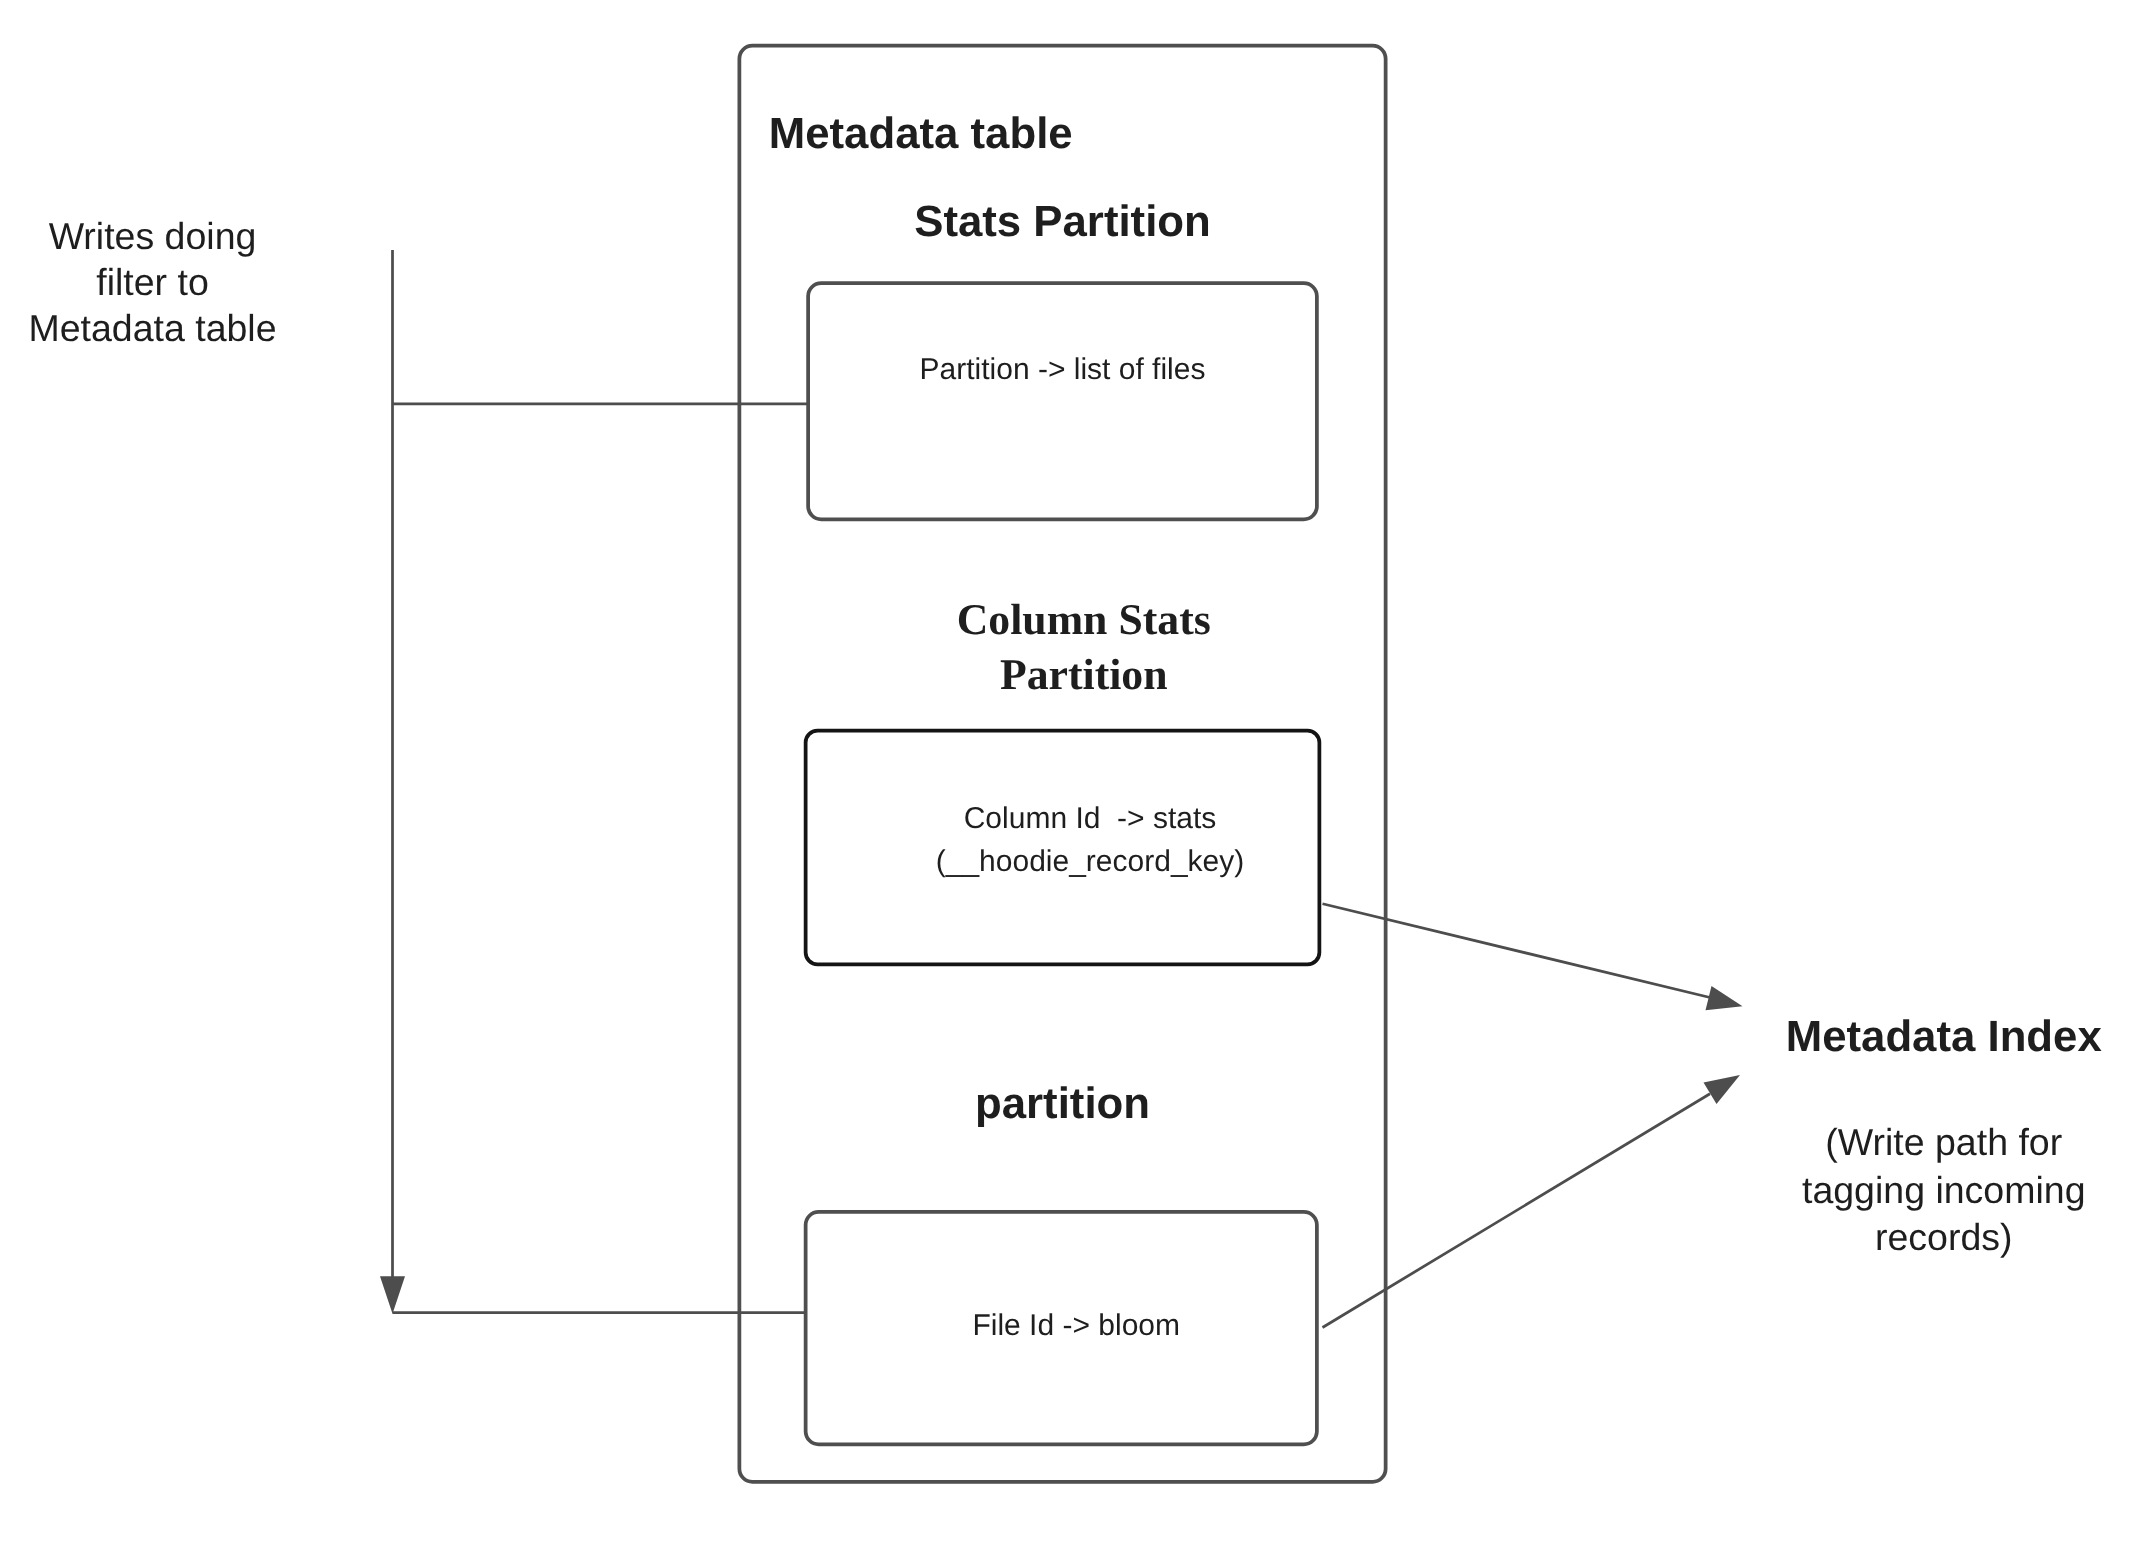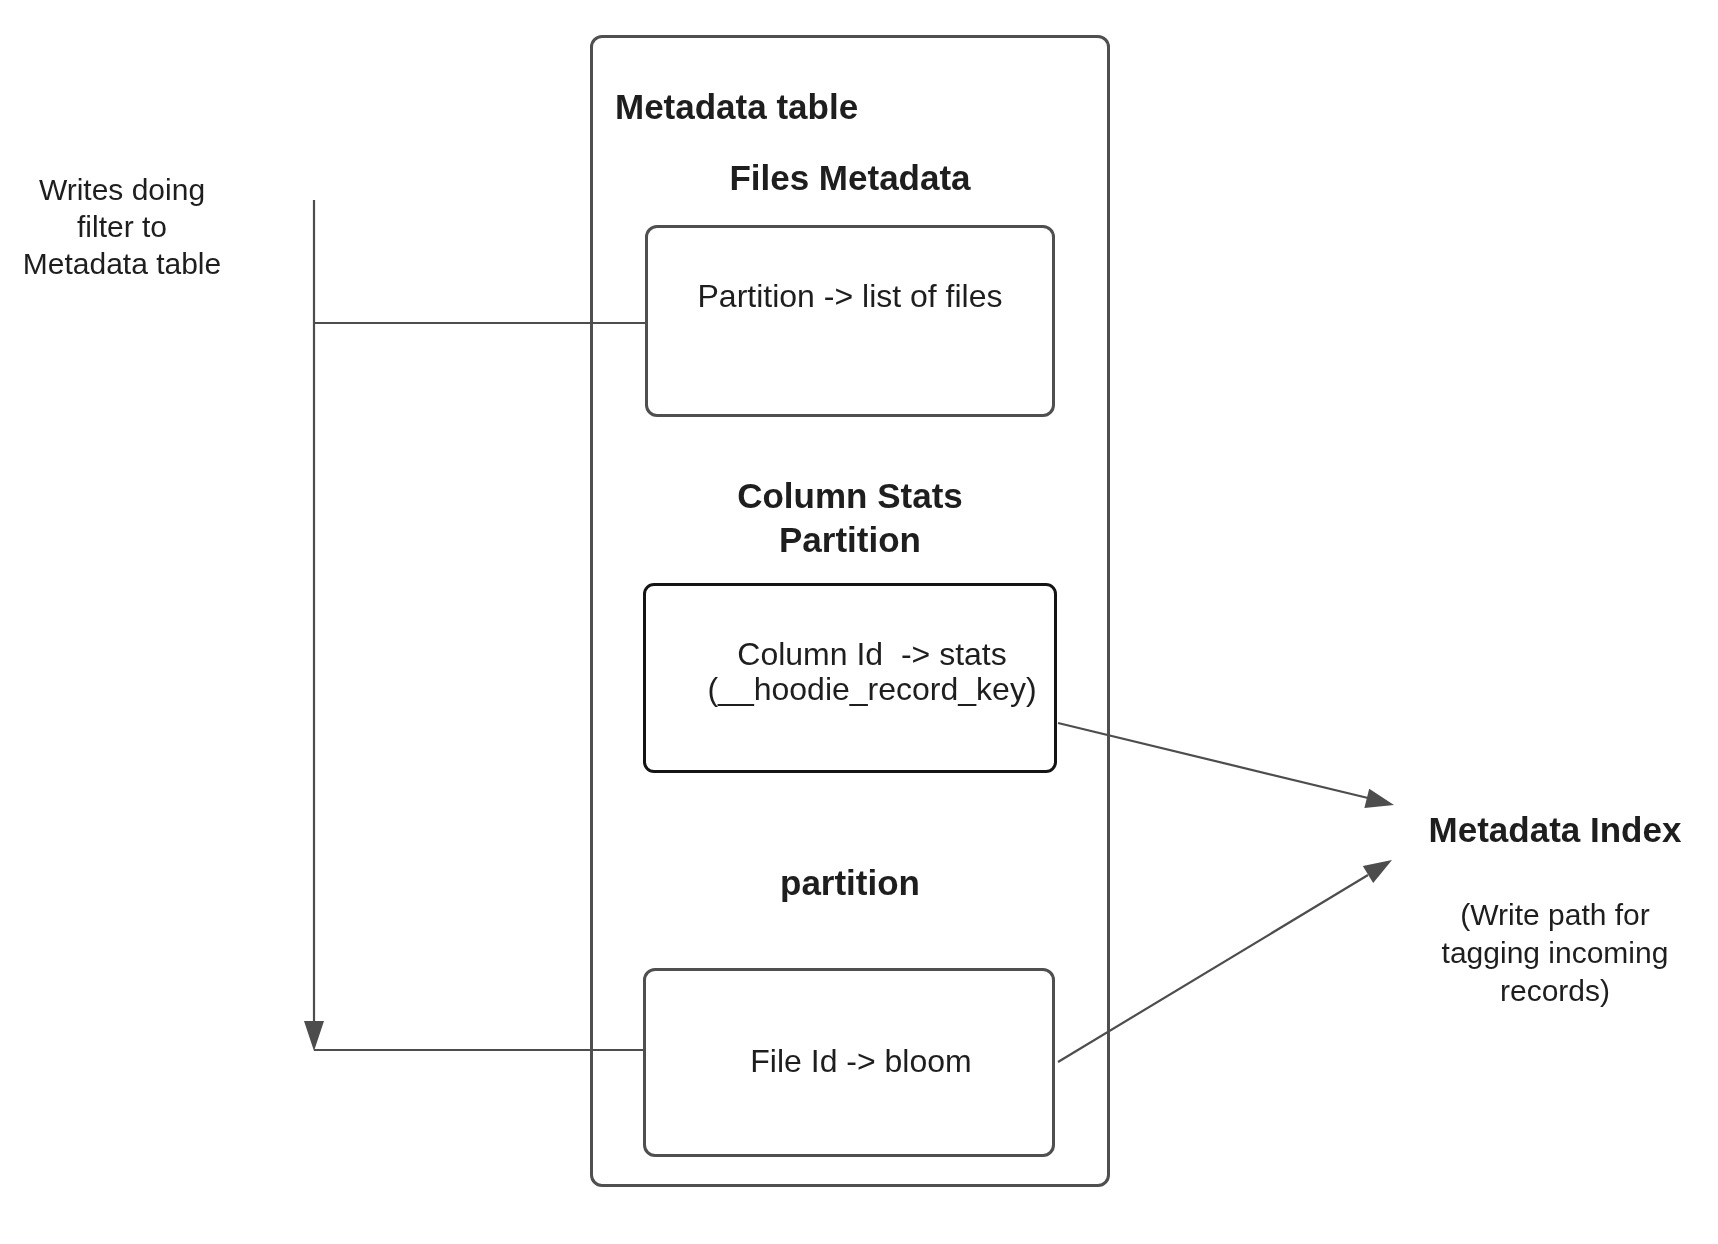--- a/index.html
+++ b/index.html
@@ -29,21 +29,21 @@
   }
   .heading {
     position: absolute;
     font-weight: bold;
     font-size: 35px;
     line-height: 44px;
     text-align: center;
   }
   .body-text {
     position: absolute;
-    font-size: 32px;
+    font-size: 24px;
     line-height: 36px;
     text-align: center;
   }
   .note-text {
     position: absolute;
     font-size: 30px;
     line-height: 37px;
     text-align: center;
   }
   .title-text {
@@ -78,29 +78,29 @@
   <div class="note-text" style="left:12px; top:171px; width:220px;">
     <div class="line">Writes doing</div>
     <div class="line">filter to</div>
     <div class="line">Metadata table</div>
   </div>
 
   <div class="box" style="left:590px; top:35px; width:520px; height:1152px;"></div>
 
   <div class="title-text" style="left:615px; top:85px;">Metadata table</div>
 
-  <div class="heading" style="left:645px; top:156px; width:410px;">Files Metadata</div>
+  <div class="heading" style="left:645px; top:156px; width:410px;">Stats Partition</div>
 
   <div class="box" style="left:645px; top:225px; width:410px; height:192px;"></div>
 
   <div class="body-text" style="left:645px; top:278px; width:410px;">
     <div class="line">Partition -&gt; list of files</div>
   </div>
 
-  <div class="heading" style="left:645px; top:474px; width:410px;">
+  <div class="heading" style="left:662px; top:474px; width:410px;font-family:Liberation Serif, serif;">
     <div class="line">Column Stats</div>
     <div class="line">Partition</div>
   </div>
 
   <div class="box stats-border" style="left:643px; top:583px; width:414px; height:190px;"></div>
 
   <div class="body-text" style="left:643px; top:637px; width:458px; line-height:35px;">
     <div class="line">Column Id  -&gt; stats</div>
     <div class="line">(__hoodie_record_key)</div>
   </div>

